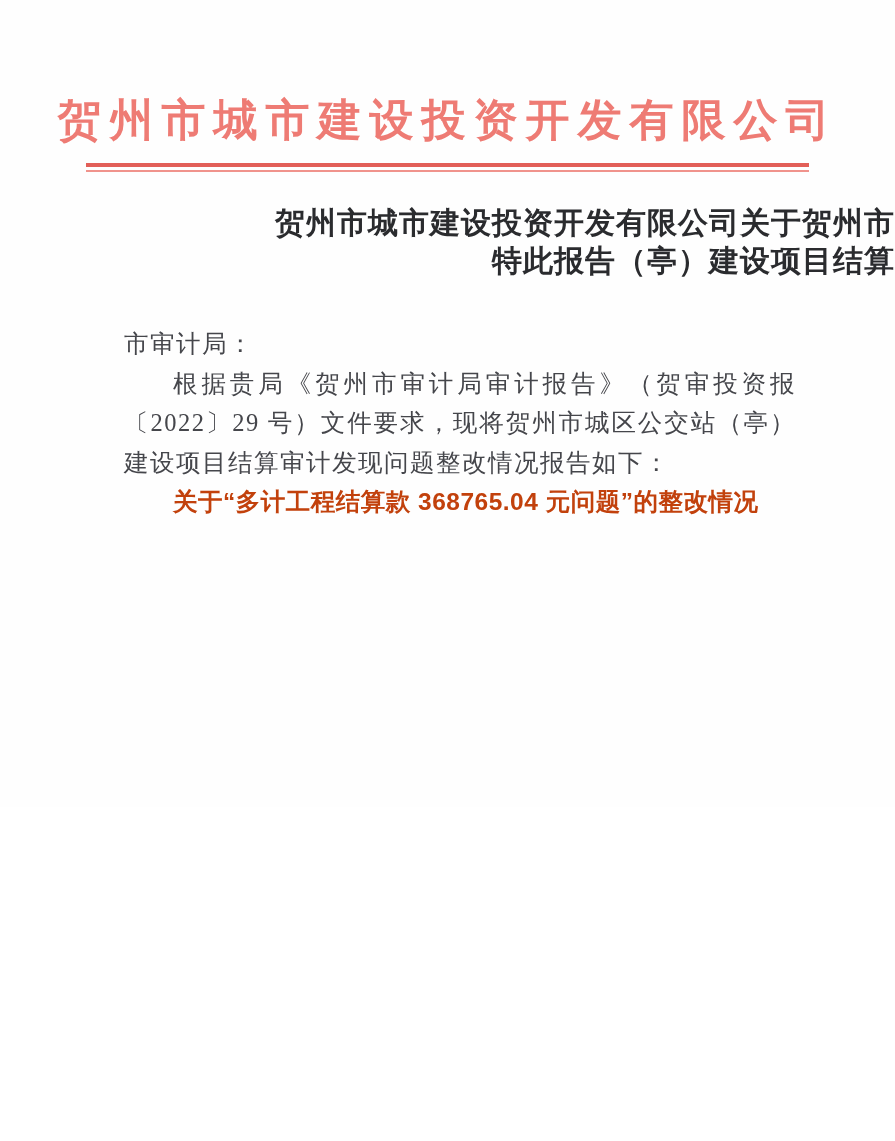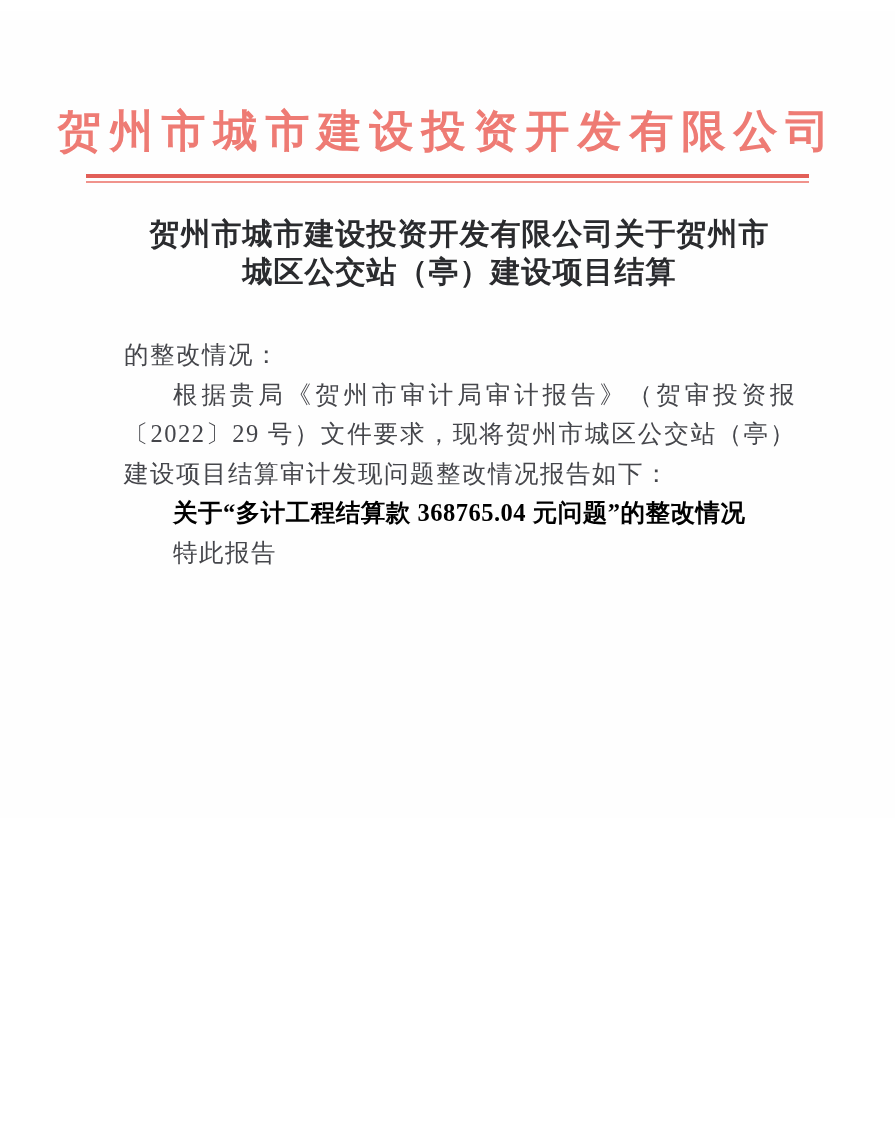--- a/index.html
+++ b/index.html
@@ -9,21 +9,21 @@
     --title_black: #2a2b2e;
     --body_black: #45464b;
     --page_bg: #fefefe;
   }
   * { margin: 0; padding: 0; box-sizing: border-box; }
   html, body { background: #ffffff; }
   .page {
     position: relative;
     width: 895px;
     height: 807px;
-    margin: 11px auto;
+    margin: 0 auto;
     background: var(--page_bg);
     overflow: hidden;
     font-family: "Liberation Serif", "DejaVu Serif", serif;
   }
   
   .letterhead {
     padding-top: 94px;
     text-align: center;
     color: var(--header_red);
     font-family: "DejaVu Serif", "Liberation Serif", serif;
@@ -37,21 +37,21 @@
     width: 723px;
     margin: 0 auto;
   }
   .rule-top { margin-top: 17px; }
   .rule-thick { height: 4px; background: var(--rule_red_strong); }
   .rule-top .rule-gap { height: 3px; }
   .rule-thin { height: 2px; background: var(--rule_red_light); }
   
   .doc-title {
     margin-top: 32px;
-    text-align: center;
+    text-align: right;
     color: var(--title_black);
     font-family: "DejaVu Sans", "Liberation Sans", sans-serif;
     font-weight: 700;
     font-size: 30px;
     line-height: 38px;
     letter-spacing: 1px;
     padding-left: 24px;
   }
   
   .body-text {
@@ -60,23 +60,23 @@
     color: var(--body_black);
     font-size: 24.5px;
     line-height: 39.5px;
     letter-spacing: 1.5px;
     text-align: justify;
     text-justify: inter-ideograph;
   }
   .body-text p { margin: 0; }
   .para { text-indent: 2em; }
   .section-heading {
-    font-family: Liberation Serif, serif;
+    font-family: Liberation Sans, sans-serif;
     font-weight: 700;
-    color: #000000;
+    color: #c2410c;
     letter-spacing: 0.5px;
   }
   
   .rule-bottom {
     position: absolute;
     top: 1056px;
     left: 82px;
     margin: 0;
   }
   .rule-bottom .rule-gap { height: 3px; }
@@ -91,28 +91,27 @@
     <div class="letterhead">贺州市城市建设投资开发有限公司</div>
     <div class="rule rule-top">
       <div class="rule-thick"></div>
       <div class="rule-gap"></div>
       <div class="rule-thin"></div>
     </div>
   </header>
 
   <h1 class="doc-title">
     <div>贺州市城市建设投资开发有限公司关于贺州市</div>
-    <div>城区公交站（亭）建设项目结算</div>
+    <div>特此报告（亭）建设项目结算</div>
   </h1>
 
   <main class="body-text">
-    <p class="salutation">的整改情况：</p>
+    <p class="salutation">市审计局：</p>
     <p class="para">根据贵局《贺州市审计局审计报告》（贺审投资报〔2022〕29 号）文件要求，现将贺州市城区公交站（亭）建设项目结算审计发现问题整改情况报告如下：</p>
     <p class="para section-heading">关于“多计工程结算款 368765.04 元问题”的整改情况</p>
-    <p class="para">特此报告</p>
   </main>
 
   <div class="rule rule-bottom">
     <div class="rule-thin"></div>
     <div class="rule-gap"></div>
     <div class="rule-thick"></div>
   </div>
 
 </div>
 

